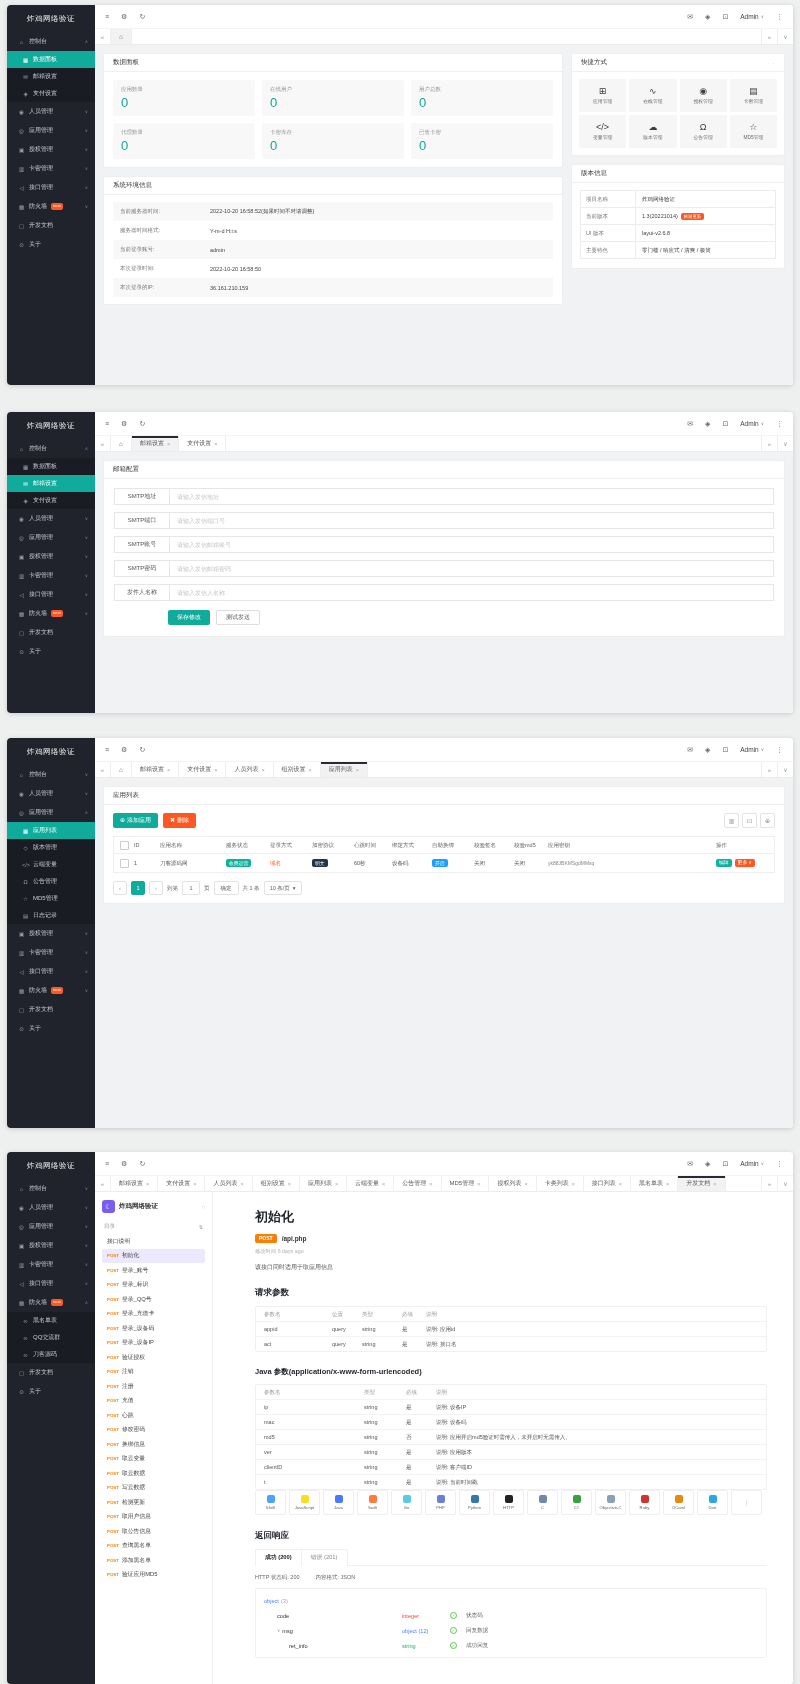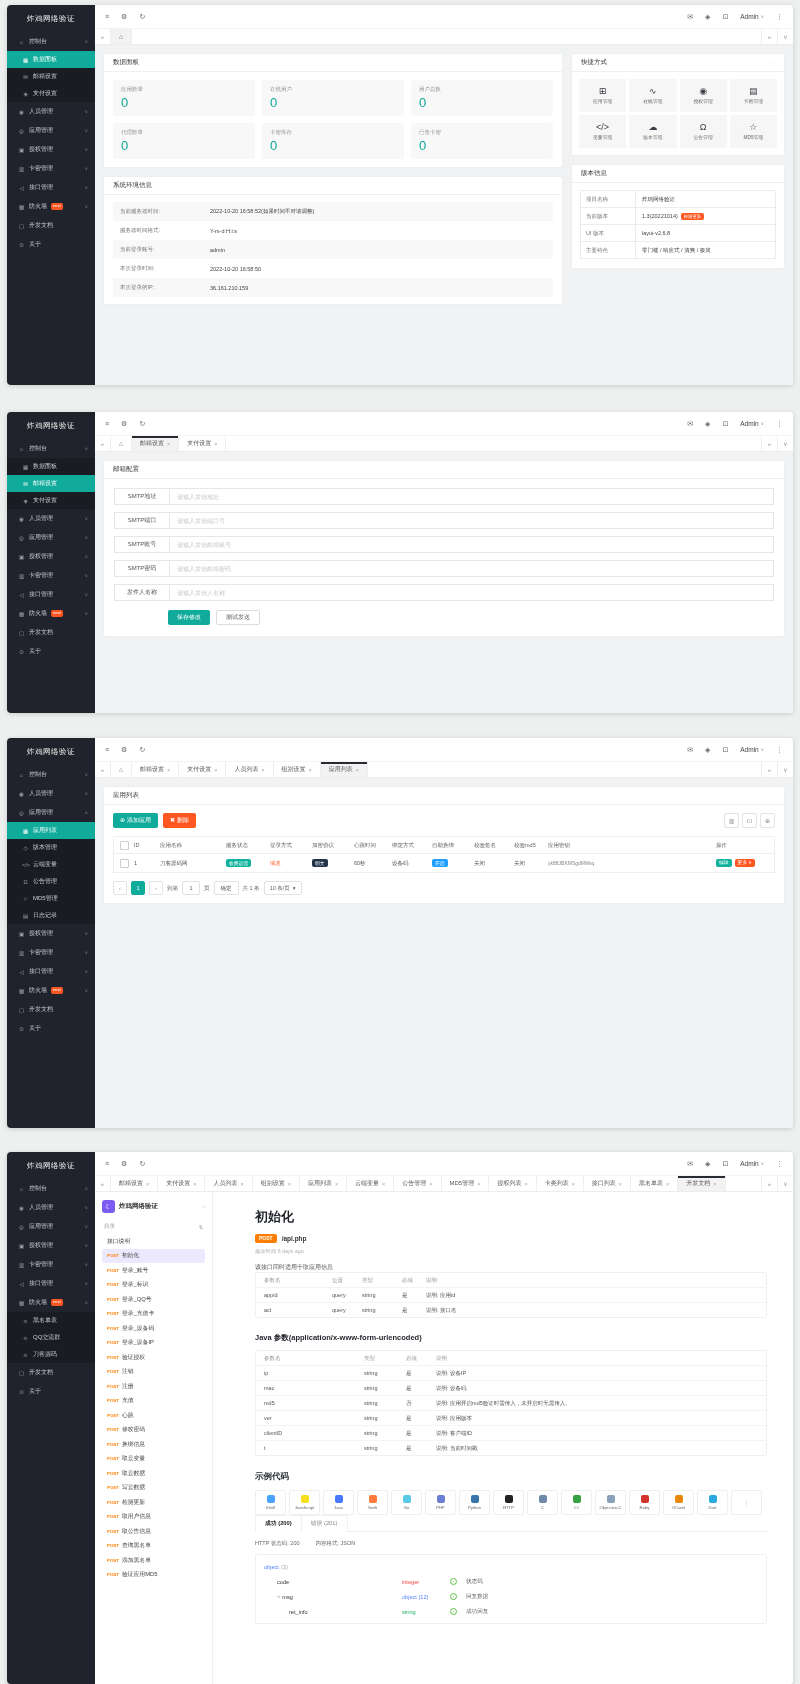--- a/index.html
+++ b/index.html
@@ -1157,20 +1157,21 @@
       </div>
       <div class="doccontent">
         <h1 class="doc-h1">初始化</h1>
         <div class="mrow">
           <span class="m-bdg">POST</span>
           <span class="m-path">/api.php</span>
         </div>
         <div class="modi">修改时间 6 days ago</div>
         <div class="ddesc">该接口同时适用于取应用信息</div>
 
+        <h2 class="doc-h2">请求参数</h2>
         <div class="dt">
           <div class="dtr head">
             <span class="rc0">参数名</span>
               <span class="rc1">位置</span>
               <span class="rc2">类型</span>
               <span class="rc3">必填</span>
               <span class="rc4">说明</span>
           </div>
           <div>
             <div class="dtr">
@@ -1237,21 +1238,20 @@
 
             <div class="dtr">
               <span class="bc0">t</span>
                 <span class="bc1">string</span>
                 <span class="bc2">是</span>
                 <span class="bc3">说明: 当前时间戳</span>
             </div>
           </div>
         </div>
 
-        <h2 class="doc-h2">示例代码</h2>
         <div class="langrow">
           <div class="langs">
             <div class="lg">
               <span class="lg-ic" style="background: rgb(74, 163, 255);"></span>
               <span class="lg-lb">Shell</span>
             </div>
 
             <div class="lg">
               <span class="lg-ic" style="background: rgb(247, 223, 30);"></span>
               <span class="lg-lb">JavaScript</span>
@@ -1315,20 +1315,21 @@
             <div class="lg">
               <span class="lg-ic" style="background: rgb(42, 168, 224);"></span>
               <span class="lg-lb">Dart</span>
             </div>
           </div>
           <div class="lg more">
               <span>⋮</span>
             </div>
         </div>
 
+        <h2 class="doc-h2">返回响应</h2>
         <div class="rtabbar">
           <div class="rtab active">成功 (200)</div>
 
           <div class="rtab">错误 (201)</div>
         </div>
         <div class="rmeta">
           <span>HTTP 状态码: 200</span>
           <span>内容格式: JSON</span>
         </div>
         <div class="tree">

